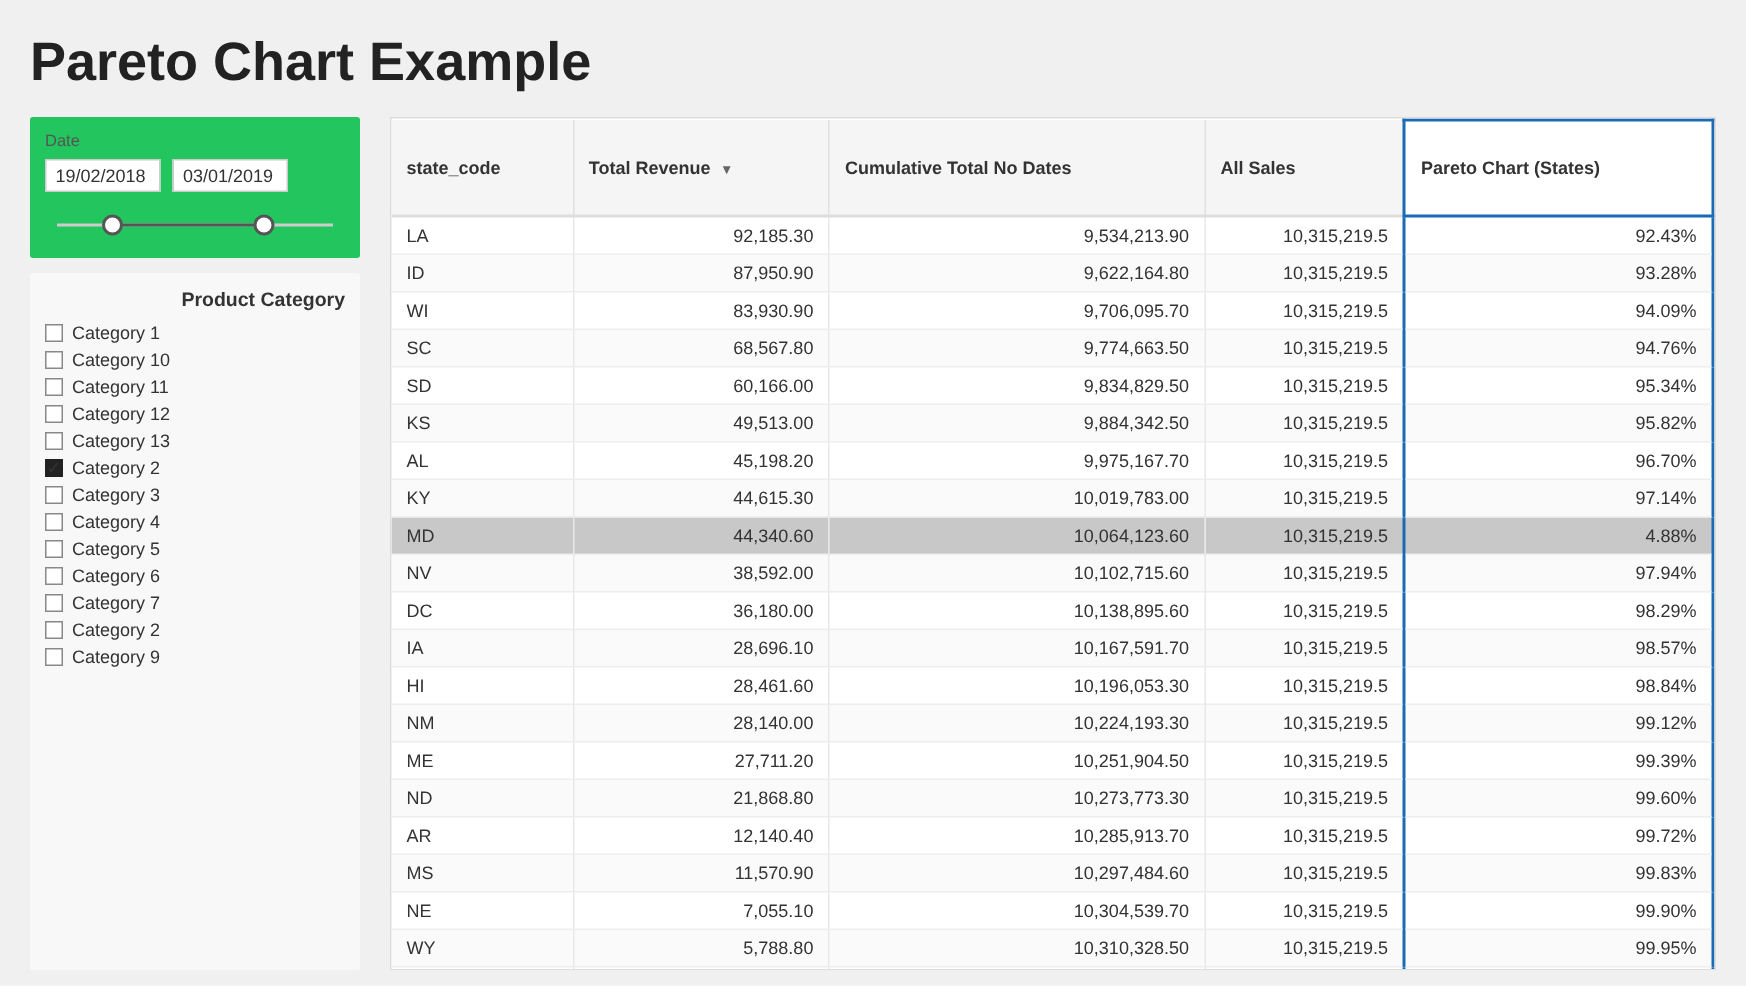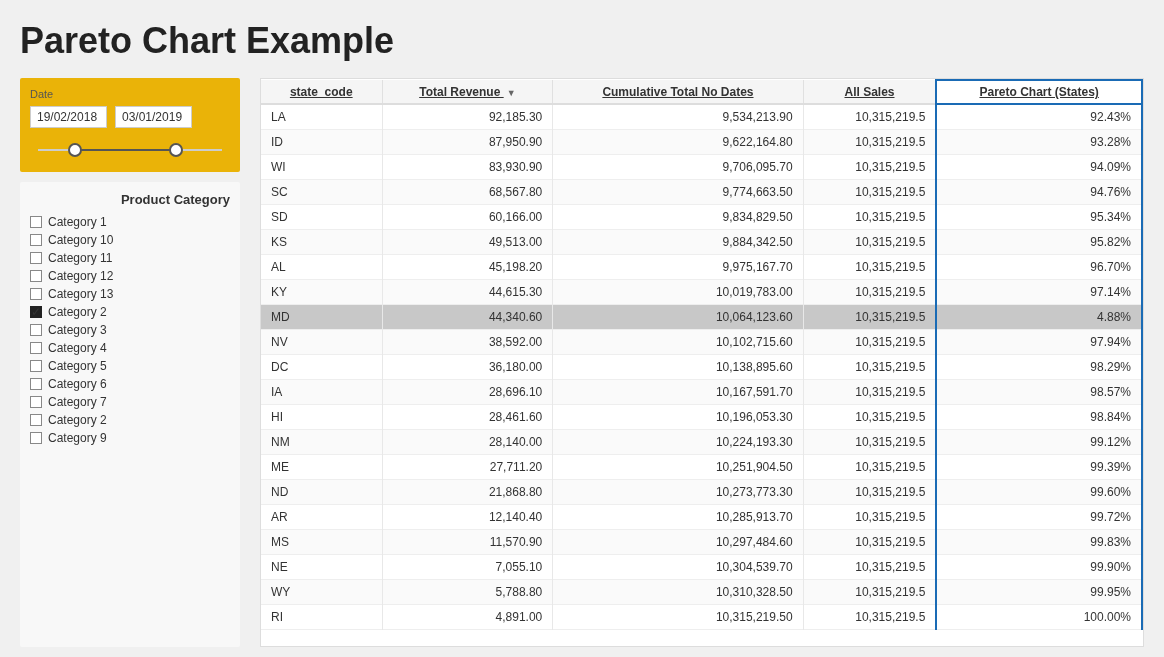--- a/index.html
+++ b/index.html
@@ -38,21 +38,21 @@
     
     .sidebar {
       width: 220px;
       flex-shrink: 0;
       display: flex;
       flex-direction: column;
       gap: 10px;
     }
 
     .date-section {
-      background: #eab308;
+      background: #22c55e;
       padding: 10px;
       border-radius: 2px;
     }
 
     .date-label {
       font-size: 11px;
       color: #555;
       margin-bottom: 6px;
     }
 
@@ -168,28 +168,27 @@
       border-collapse: collapse;
       font-size: 12px;
     }
 
     thead tr {
       background: #f5f5f5;
       border-bottom: 2px solid #ddd;
     }
 
     thead th {
-      padding: 4px 10px;
-      text-align: center;
+      padding: 24px 10px;
+      text-align: left;
       font-weight: 600;
       color: #333;
       white-space: nowrap;
       border-right: 1px solid #e0e0e0;
       font-size: 12px;
-      text-decoration: underline;
     }
 
     thead th:last-child {
       border-right: none;
       background: white;
       border: 2px solid #1a6bb5;
       color: #333;
       font-weight: bold;
     }
 

